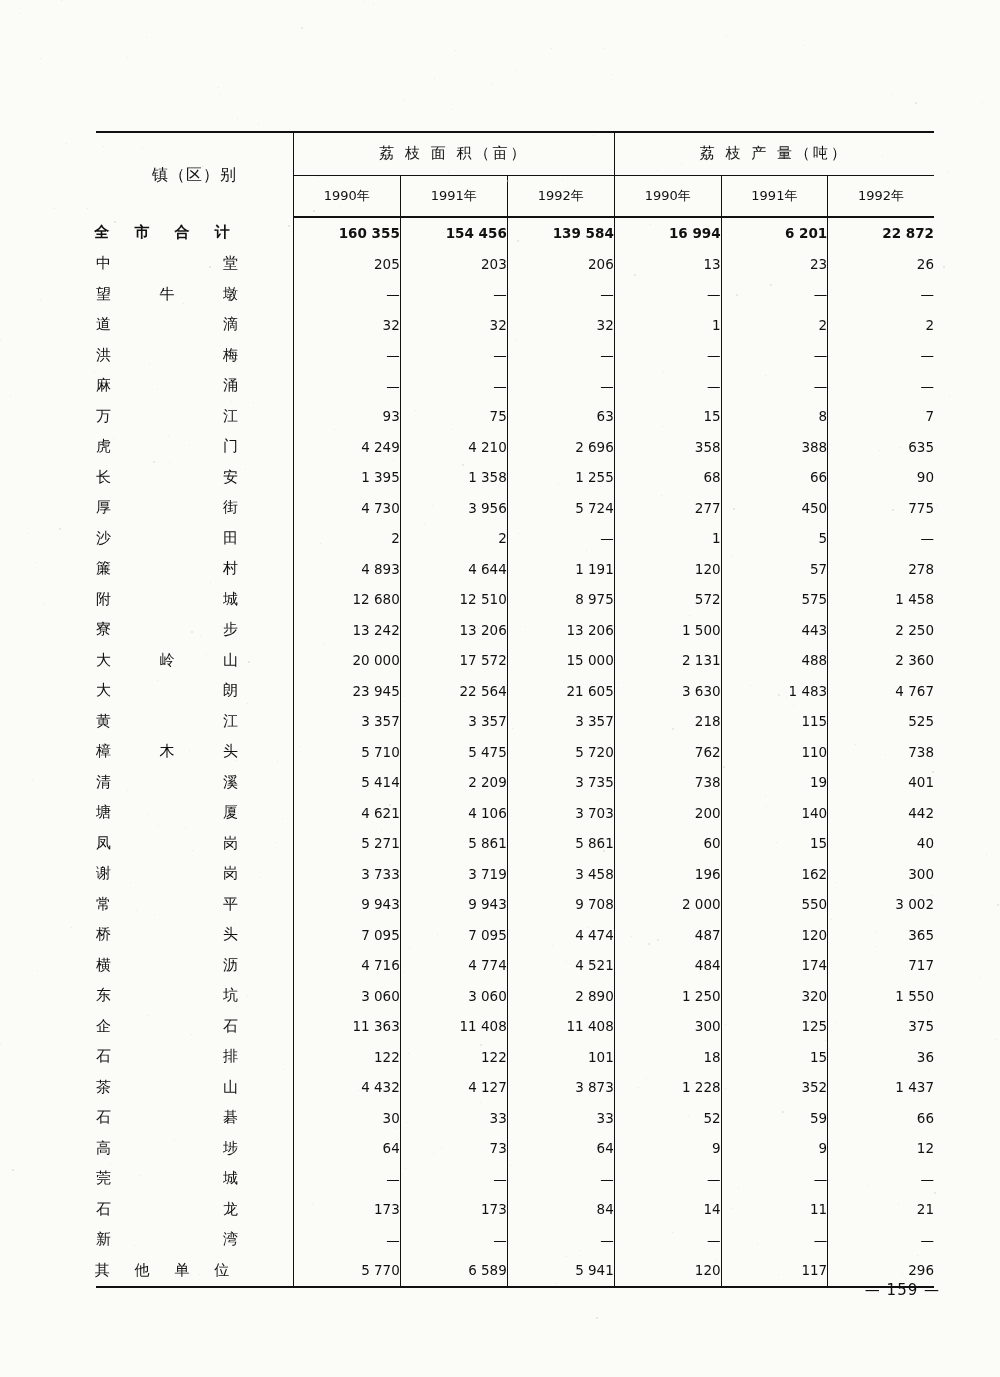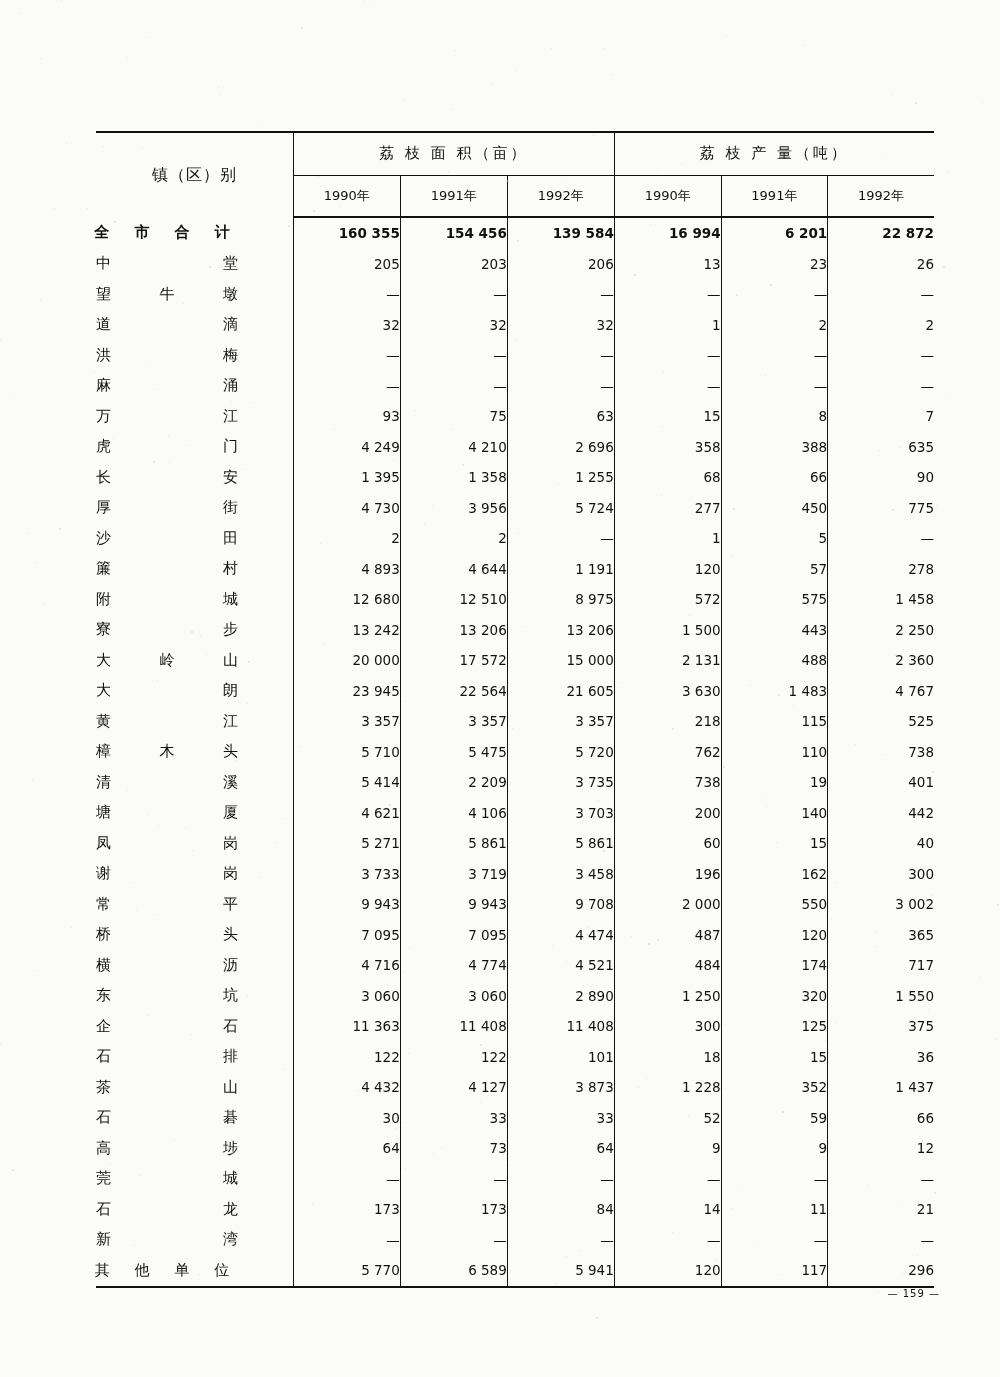--- a/index.html
+++ b/index.html
@@ -115,21 +115,21 @@
     font-size: 13.5px;
     white-space: nowrap;
   }
   tr.total td.name .nm { font-weight: bold; }
   tr.total td.num { font-weight: bold; }
 
   .footer {
     position: absolute;
     right: 60px;
     bottom: 78px;
-    font-size: 10px;
+    font-size: 15px;
     letter-spacing: 1px;
   }
 </style>
 </head>
 <body>
 
 <div class="page">
 
 
   <table class="grid">

